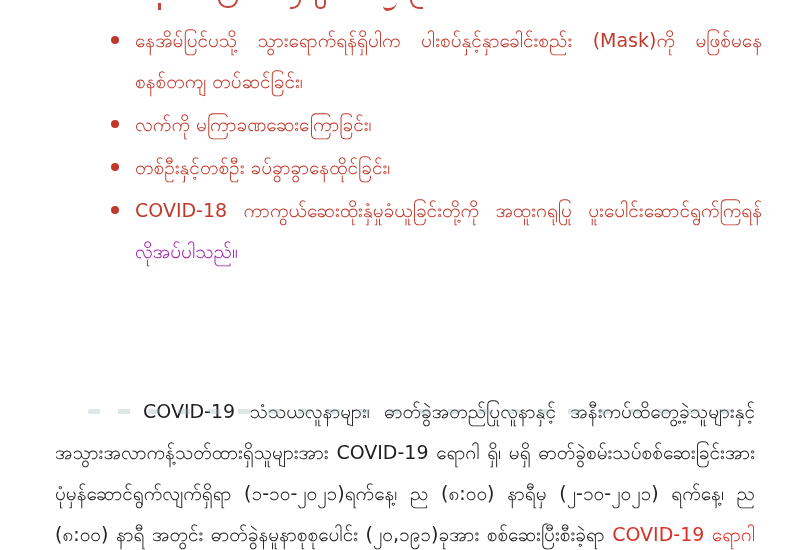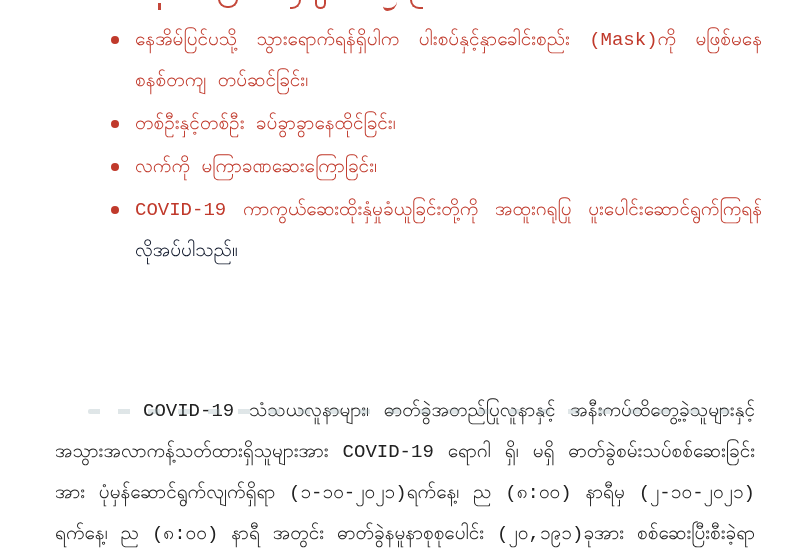--- a/index.html
+++ b/index.html
@@ -11,21 +11,20 @@
     width: 800px;
     height: 550px;
     overflow: hidden;
     font-family: "DejaVu Sans", sans-serif;
   }
   .page {
     position: relative;
     width: 800px;
     height: 414px;
     background: #ffffff;
-    font-family: Liberation Mono, monospace;
   }
 
   
   .clip-top {
     position: absolute;
     top: 0; left: 0;
     width: 800px; height: 12px;
     overflow: hidden;
   }
   .clip-top span { position: absolute; display: block; }
@@ -51,21 +50,21 @@
     line-height: 41px;
     text-align: justify;
   }
   .bullet-dot {
     position: absolute;
     left: 111px; top: 16px;
     width: 8px; height: 8px;
     border-radius: 50%;
     background: #c0392b;
   }
-  .black-text { color: #0f172a; margin-top: 48px; }
+  .black-text { color: #a21caf; margin-top: 48px; }
 
   
   .para {
     position: absolute;
     top: 372px; left: 55px;
     width: 700px;
     color: #212121;
     font-size: 19px;
     line-height: 41px;
     text-align: justify;
@@ -100,32 +99,32 @@
 
   <div class="bullets">
 
     <div class="bullet-item">
       <span class="bullet-dot"></span>
       <span>နေအိမ်ပြင်ပသို့ သွားရောက်ရန်ရှိပါက ပါးစပ်နှင့်နှာခေါင်းစည်း (Mask)ကို မဖြစ်မနေ စနစ်တကျ တပ်ဆင်ခြင်း၊</span>
     </div>
 
     <div class="bullet-item">
       <span class="bullet-dot"></span>
-      <span>တစ်ဦးနှင့်တစ်ဦး ခပ်ခွာခွာနေထိုင်ခြင်း၊</span>
+      <span>လက်ကို မကြာခဏဆေးကြောခြင်း၊</span>
     </div>
 
     <div class="bullet-item">
       <span class="bullet-dot"></span>
-      <span>လက်ကို မကြာခဏဆေးကြောခြင်း၊</span>
+      <span>တစ်ဦးနှင့်တစ်ဦး ခပ်ခွာခွာနေထိုင်ခြင်း၊</span>
     </div>
 
 
     <div class="bullet-item">
       <span class="bullet-dot"></span>
-      <span>COVID-19 ကာကွယ်ဆေးထိုးနှံမှုခံယူခြင်းတို့ကို အထူးဂရုပြု ပူးပေါင်းဆောင်ရွက်ကြရန်</span><span class="black-text"> လိုအပ်ပါသည်။</span>
+      <span>COVID-18 ကာကွယ်ဆေးထိုးနှံမှုခံယူခြင်းတို့ကို အထူးဂရုပြု ပူးပေါင်းဆောင်ရွက်ကြရန်</span><span class="black-text"> လိုအပ်ပါသည်။</span>
     </div>
 
   </div>
 
   <p class="para"><span>COVID-19 သံသယလူနာများ၊ ဓာတ်ခွဲအတည်ပြုလူနာနှင့် အနီးကပ်ထိတွေ့ခဲ့သူများနှင့် အသွားအလာကန့်သတ်ထားရှိသူများအား COVID-19 ရောဂါ ရှိ၊ မရှိ ဓာတ်ခွဲစမ်းသပ်စစ်ဆေးခြင်းအား ပုံမှန်ဆောင်ရွက်လျက်ရှိရာ (၁-၁၀-၂၀၂၁)ရက်နေ့၊ ည (၈:၀၀) နာရီမှ (၂-၁၀-၂၀၂၁) ရက်နေ့၊ ည (၈:၀၀) နာရီ အတွင်း ဓာတ်ခွဲနမူနာစုစုပေါင်း (၂၀,၁၉၁)ခုအား စစ်ဆေးပြီးစီးခဲ့ရာ </span><span class="hl-red">COVID-19 ရောဂါ ဓာတ်ခွဲ</span></p>
 
   <div class="clip-bottom"></div>
 
 </div>
 

